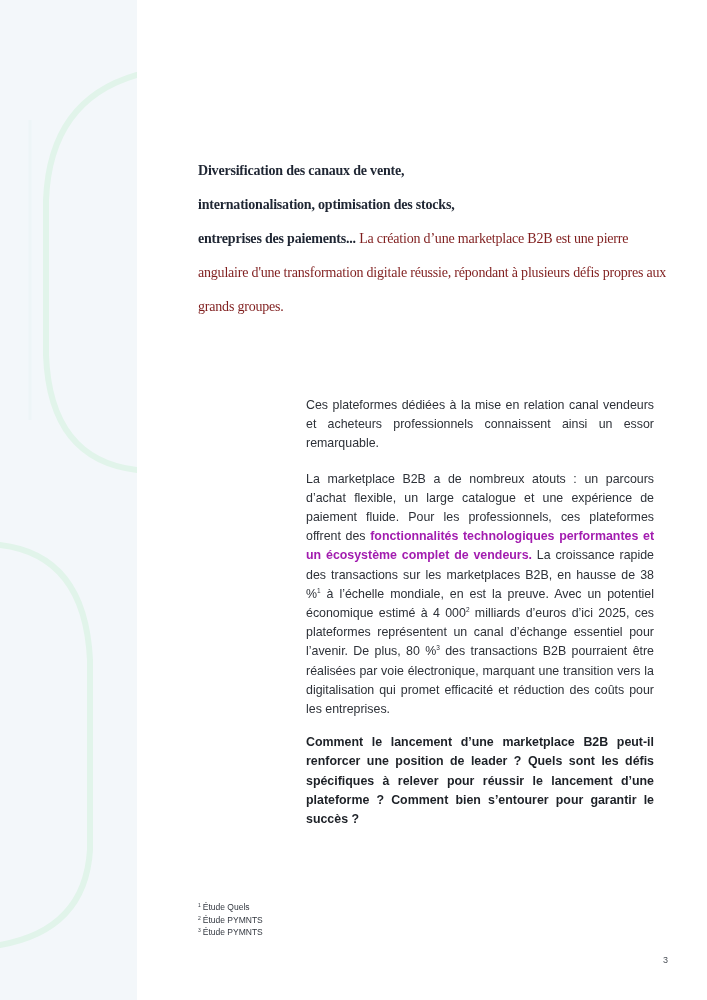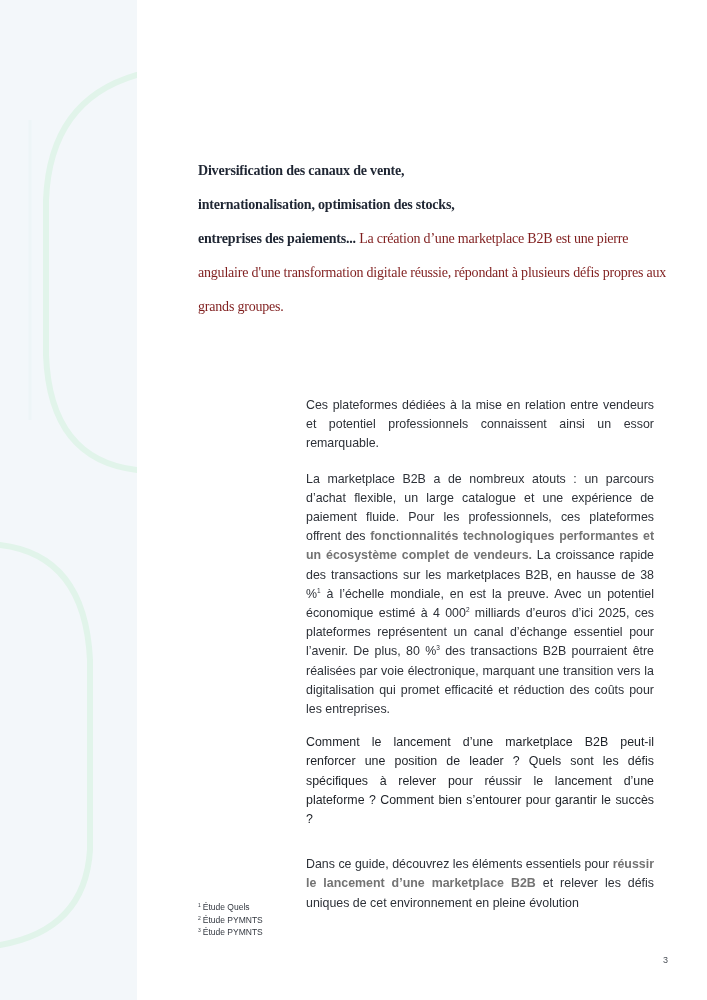--- a/index.html
+++ b/index.html
@@ -22,23 +22,23 @@
     .intro .light { font-weight: normal; color: #7f1d1d; }
 
     .body-col {
       position: absolute; left: 306px; top: 396px; width: 348px;
       font-family: "Liberation Sans", sans-serif;
       font-size: 12.4px; line-height: 19.2px; color: #2d3138;
       text-align: justify;
     }
     .body-col p { margin-bottom: 14px; }
     .body-col p.first { margin-bottom: 16px; }
-    .body-col b { font-weight: bold; color: #737373; }
+    .body-col b { font-weight: bold; color: #a21caf; }
     .body-col sup { font-size: 6.5px; vertical-align: 5px; line-height: 0; }
-    .body-col .question { font-weight: normal; color: #1d2127; margin-top: 6px; margin-bottom: 26px; }
+    .body-col .question { font-weight: bold; color: #1d2127; margin-top: 6px; margin-bottom: 10px; }
 
     .footnotes {
       position: absolute; left: 198px; top: 901px; width: 200px;
       font-family: "Liberation Sans", sans-serif;
       font-size: 8.5px; line-height: 12.5px; color: #333840;
     }
     .footnotes sup { font-size: 5px; vertical-align: 3px; line-height: 0; margin-right: 2px; }
 
     .page-number {
       position: absolute; left: 663px; top: 955px;
@@ -57,31 +57,28 @@
   </svg>
 </div>
 
 <div class="intro">
   <span class="strong">Diversification des canaux de vente,</span><br>
   <span class="strong">internationalisation, optimisation des stocks,</span><br>
   <span class="strong">entreprises des paiements...</span><span class="light"> La création d’une marketplace B2B est une pierre angulaire d'une transformation digitale réussie, répondant à plusieurs défis propres aux grands groupes.</span>
 </div>
 
 <div class="body-col">
-  <p class="first">Ces plateformes dédiées à la mise en relation entre vendeurs et potentiel professionnels connaissent ainsi un essor remarquable.</p>
+  <p class="first">Ces plateformes dédiées à la mise en relation canal vendeurs et acheteurs professionnels connaissent ainsi un essor remarquable.</p>
 
   <p>
     <span>La marketplace B2B a de nombreux atouts : un parcours d’achat flexible, un large catalogue et une expérience de paiement fluide. Pour les professionnels, ces plateformes offrent des </span><b>fonctionnalités technologiques performantes et un écosystème complet de vendeurs.</b><span> La croissance rapide des transactions sur les marketplaces B2B, en hausse de 38 %</span><sup>1</sup><span> à l’échelle mondiale, en est la preuve. Avec un potentiel économique estimé à 4 000</span><sup>2</sup><span> milliards d’euros d’ici 2025, ces plateformes représentent un canal d’échange essentiel pour l’avenir. De plus, 80 %</span><sup>3</sup><span> des transactions B2B pourraient être réalisées par voie électronique, marquant une transition vers la digitalisation qui promet efficacité et réduction des coûts pour les entreprises.</span>
   </p>
 
   <p class="question">Comment le lancement d’une marketplace B2B peut-il renforcer une position de leader ? Quels sont les défis spécifiques à relever pour réussir le lancement d’une plateforme ? Comment bien s’entourer pour garantir le succès ?</p>
 
-  <p>
-    <span>Dans ce guide, découvrez les éléments essentiels pour </span><b>réussir le lancement d’une marketplace B2B</b><span> et relever les défis uniques de cet environnement en pleine évolution</span>
-  </p>
 </div>
 
 <div class="footnotes">
   <div><sup>1</sup><span>Étude Quels</span></div>
   <div><sup>2</sup><span>Étude PYMNTS</span></div>
   <div><sup>3</sup><span>Étude PYMNTS</span></div>
 </div>
 
 <div class="page-number">3</div>
 

